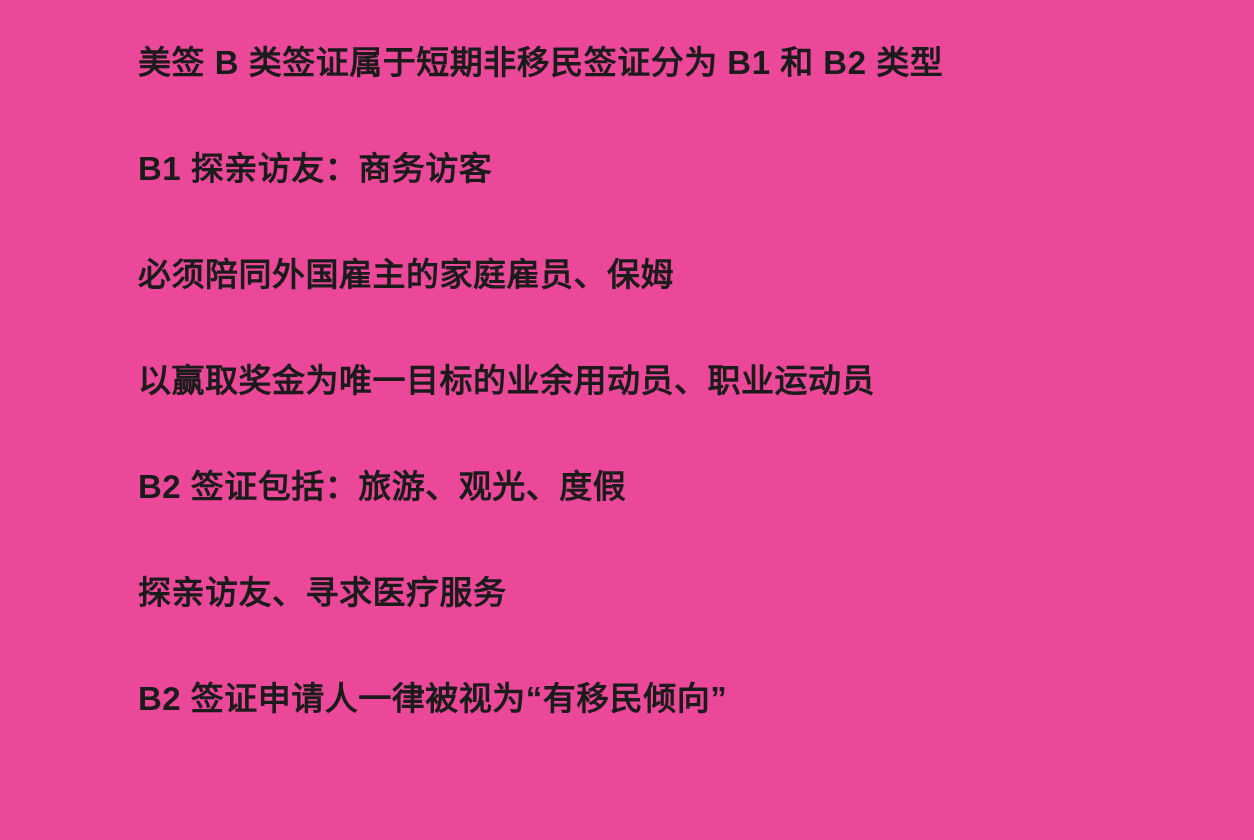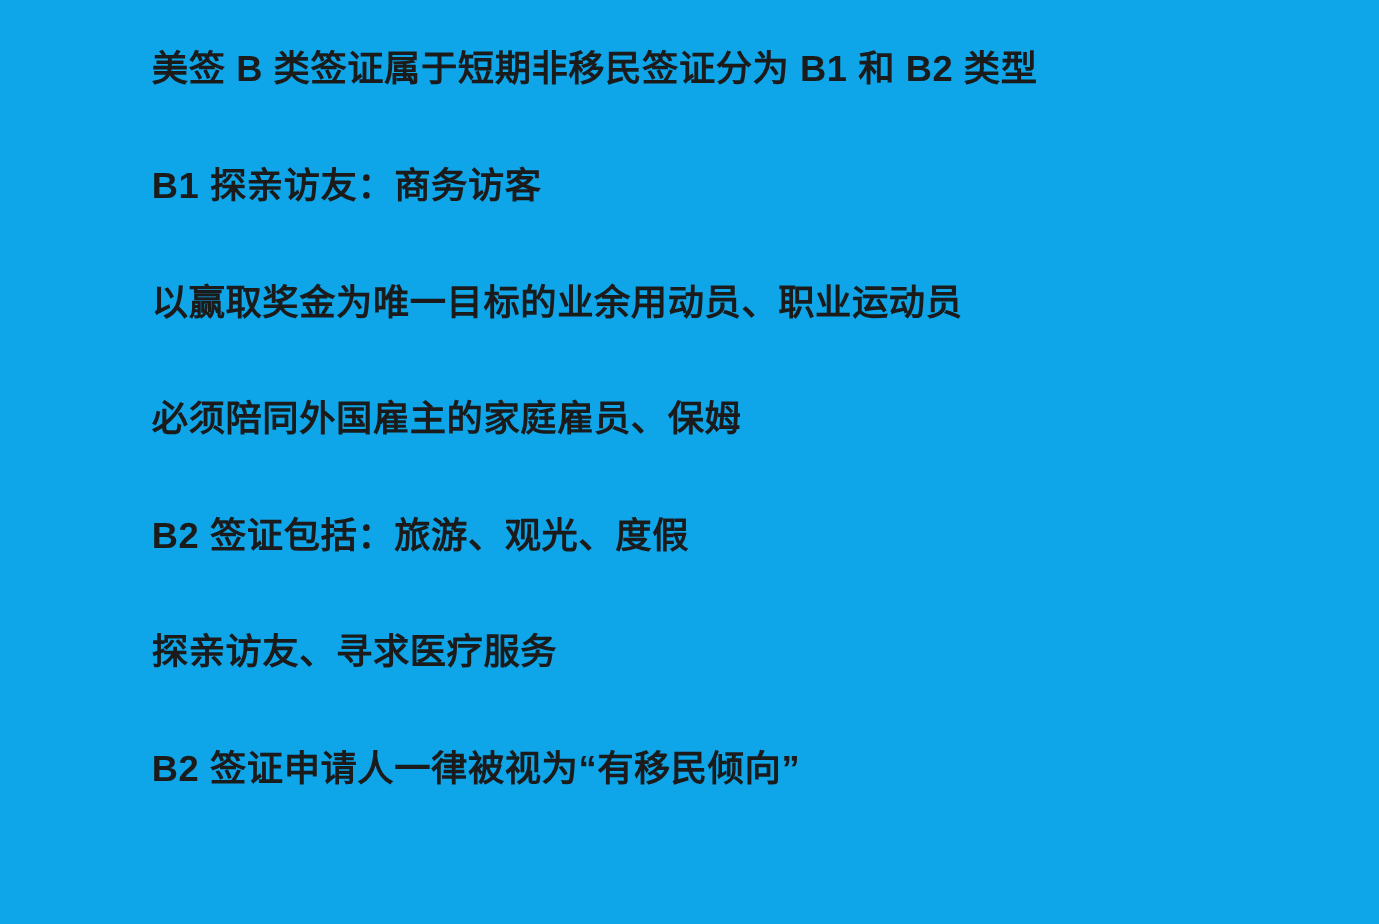--- a/index.html
+++ b/index.html
@@ -10,21 +10,21 @@
     width: 1254px;
     height: 840px;
     background: #ffffff;
     font-family: "Liberation Sans", "DejaVu Sans", sans-serif;
     overflow: hidden;
   }
   .page {
     box-sizing: border-box;
     width: 1254px;
     height: 840px;
-    background: #0ea5e9;
+    background: #ec4899;
     padding: 44px 60px 20px 138px;
   }
   .doc-body {
     display: block;
   }
   .para {
     color: #1b1b1b;
     font-size: 33px;
     line-height: 1.18;
     letter-spacing: 0.5px;
@@ -37,19 +37,19 @@
     margin-top: 28px;
   }
 </style>
 </head>
 <body>
 
 <div class="page">
   <div class="doc-body">
     <p class="para">美签 B 类签证属于短期非移民签证分为 B1 和 B2 类型</p>
     <p class="para">B1 探亲访友：商务访客</p>
+    <p class="para">必须陪同外国雇主的家庭雇员、保姆</p>
     <p class="para">以赢取奖金为唯一目标的业余用动员、职业运动员</p>
-    <p class="para">必须陪同外国雇主的家庭雇员、保姆</p>
     <p class="para">B2 签证包括：旅游、观光、度假</p>
     <p class="para">探亲访友、寻求医疗服务</p>
     <p class="para">B2 签证申请人一律被视为“有移民倾向”</p>
   </div>
 </div>
 
 </body></html>

